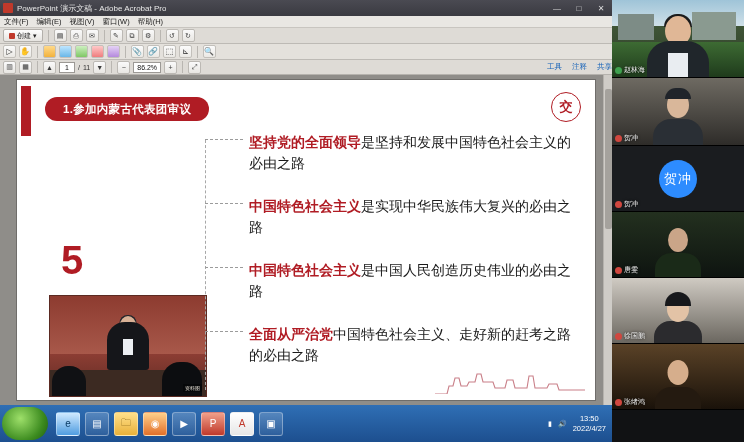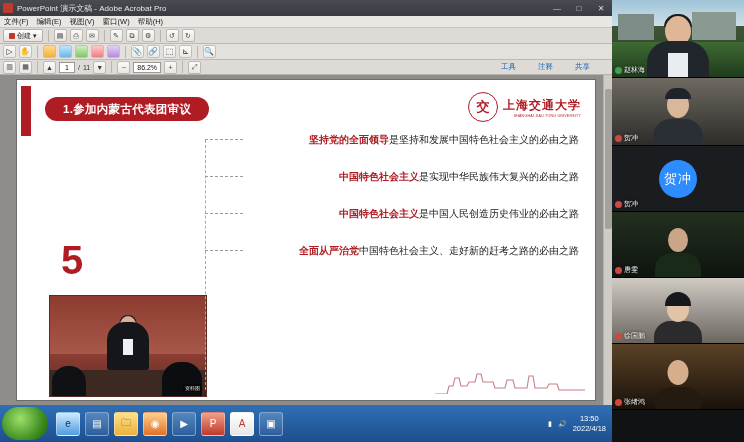--- a/index.html
+++ b/index.html
@@ -102,30 +102,29 @@
     display: flex; align-items: center; padding-left: 3px; gap: 3px;
   }
   .navbox {
     height: 11px; min-width: 16px; padding: 0 3px;
     background: #fff; border: 1px solid #9c9995;
     font-size: 7px; color: #111;
     display: flex; align-items: center; justify-content: center;
   }
   .navtxt { font-size: 7px; color: #333; }
   .rightlinks {
-    margin-left: auto; display: flex; gap: 22px; padding-right: 22px;
+    margin-left: auto; display: flex; gap: 10px; padding-right: 0;
     font-size: 7.5px; color: #1461b8;
   }
 
   
   .docarea {
     position: absolute; left: 0; top: 75px; width: 612px; height: 330px;
     background: #8f8d89;
     overflow: hidden;
-    text-align: right;
   }
   .slide {
     position: absolute; left: 16px; top: 4px;
     width: 580px; height: 322px;
     background: #ffffff;
     border: 1px solid #6f6d6a;
   }
   
   .slide-stripe {
     position: absolute; left: 4px; top: 6px; width: 10px; height: 50px;
@@ -208,21 +207,21 @@
     padding: 1px 2px;
   }
 
   
   .bullets {
     position: absolute; left: 232px; top: 52px; width: 330px;
   }
   .bullet {
     position: relative;
     margin-bottom: 22px;
-    font-size: 10px; color: #1a1a1a; line-height: 1.5;
+    font-size: 14px; color: #1a1a1a; line-height: 1.5;
   }
   .bullet .hl { color: #b01c24; font-weight: bold; }
   .bullet .dash {
     position: absolute; left: -44px; top: 7px;
     width: 38px; height: 0;
     border-top: 1px dashed #9b9b9b;
   }
   .vdash {
     position: absolute; left: 188px; top: 60px;
     width: 0; height: 250px;
@@ -427,24 +426,20 @@
 
     <div class="docarea">
       <div class="slide">
 
         <div class="slide-stripe"></div>
 
         <div class="ribbon">1.参加内蒙古代表团审议</div>
 
         <div class="logo">
           <div class="logo-mark">交</div>
-          <div>
-            <div class="logo-text-cn">上海交通大学</div>
-            <div class="logo-text-en">SHANGHAI JIAO TONG UNIVERSITY</div>
-          </div>
         </div>
 
         <div class="bignum">
           <span class="num">5</span>
         </div>
 
         <div class="photo">
           <div class="wall"></div>
           <div class="hair"></div>
           <div class="head"></div>
@@ -498,21 +493,21 @@
         <div class="tb-app">▶</div>
         <div class="tb-app ppt">P</div>
         <div class="tb-app pdf">A</div>
         <div class="tb-app">▣</div>
       </div>
       <div class="tray">
         <span>▮</span>
         <span>🔊</span>
         <div class="clock">
           <div>13:50</div>
-          <div>2022/4/18</div>
+          <div>2022/4/27</div>
         </div>
       </div>
     </div>
 
   </div>
 
   <div class="rail">
 
     <div class="tile t1">
       <div class="sky"></div>

